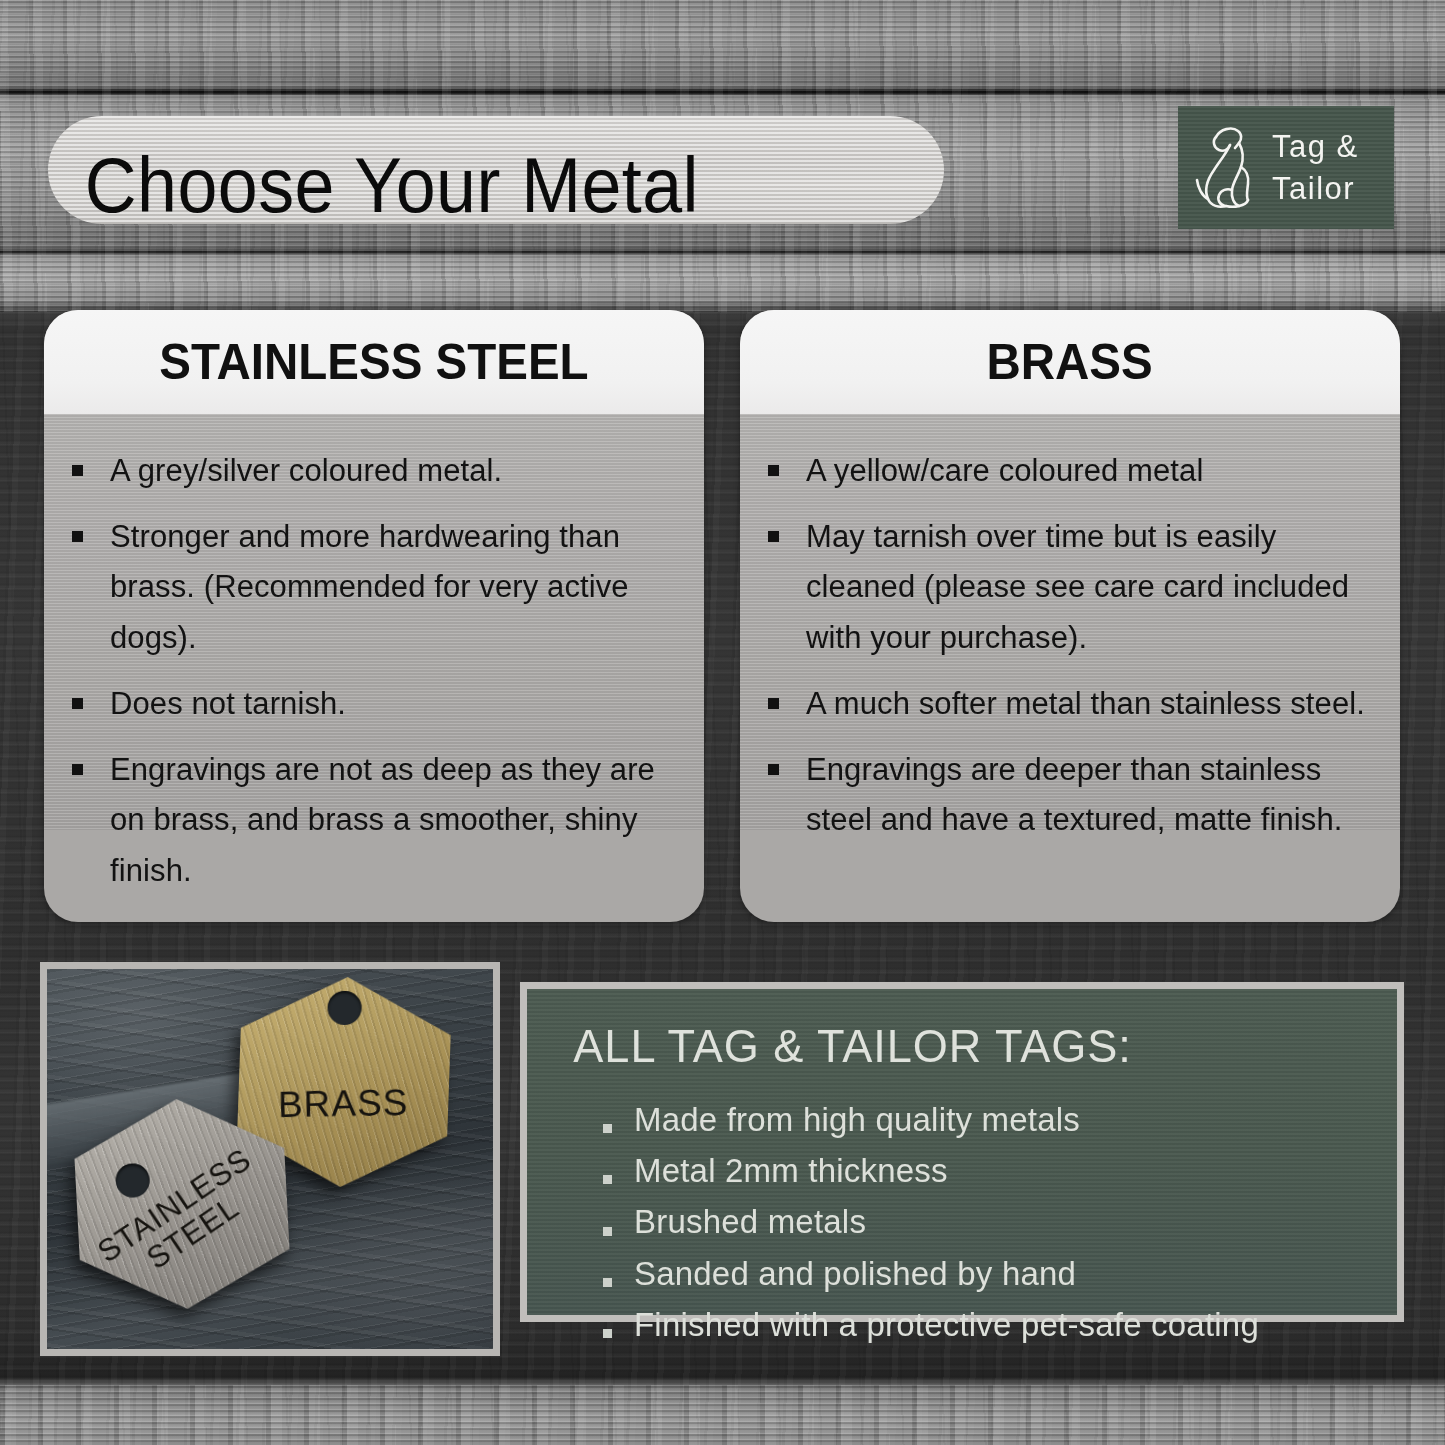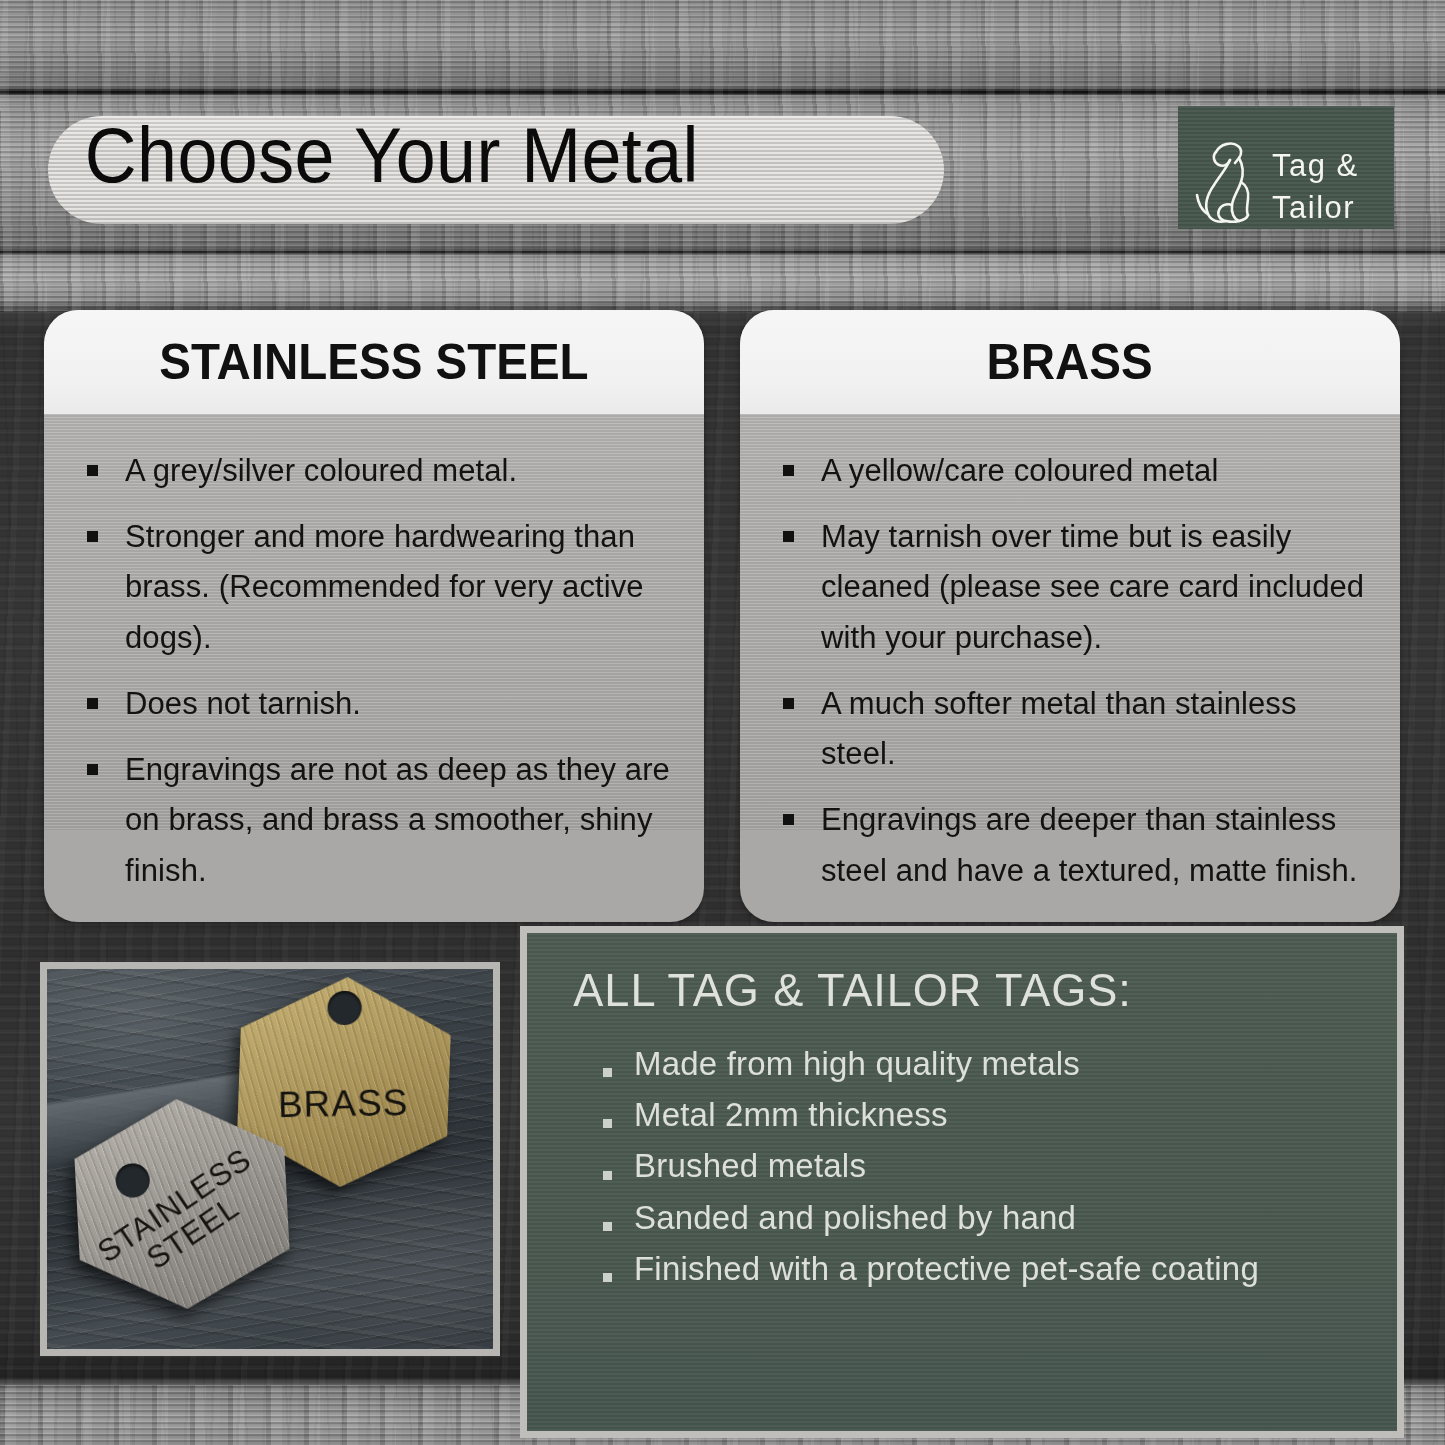--- a/index.html
+++ b/index.html
@@ -92,21 +92,21 @@
   #title-banner {
     position: absolute;
     left: 48px; top: 116px;
     width: 896px; height: 108px;
     border-radius: 54px;
     background:
       repeating-linear-gradient(to bottom,
         rgba(255,255,255,0.5) 0px, rgba(255,255,255,0.5) 2px,
         rgba(0,0,0,0.045) 2px, rgba(0,0,0,0.045) 4px),
       linear-gradient(to bottom, #d6d4d2 0%, #c9c7c4 46%, #d2d0cd 62%, #c4c2bf 100%);
-    display: flex; align-items: flex-start;
+    display: flex; align-items: flex-end;
     overflow: hidden;
   }
   #title-text {
     font-size: 78px;
     font-weight: 300;
     color: #0b0b0b;
     letter-spacing: 0.5px;
     padding-left: 40px;
     line-height: 1;
     transform: scaleX(0.92);
@@ -117,21 +117,21 @@
   
   #logo {
     position: absolute;
     left: 1178px; top: 106px;
     width: 216px; height: 123px;
     background:
       repeating-linear-gradient(to bottom,
         rgba(255,255,255,0.035) 0px, rgba(255,255,255,0.035) 2px,
         rgba(0,0,0,0.05) 2px, rgba(0,0,0,0.05) 4px),
       #46564c;
-    display: flex; align-items: flex-end;
+    display: flex; align-items: center;
     padding-left: 12px;
   }
   #logo-dog { width: 76px; height: 92px; flex: none; }
   #logo-words {
     margin-left: 6px;
     color: #f4f4f1;
     font-size: 31px;
     font-weight: 400;
     line-height: 1.35;
     letter-spacing: 1.5px;
@@ -158,21 +158,21 @@
   }
   .card-head-title {
     font-size: 50px;
     font-weight: 700;
     color: #111;
     letter-spacing: 0px;
     transform: scaleX(0.95);
   }
   .card-body {
     height: 416px;
-    padding: 32px 28px 0 43px;
+    padding: 32px 28px 0 28px;
     background:
       repeating-linear-gradient(to bottom,
         rgba(255,255,255,0.16) 0px, rgba(255,255,255,0.16) 1px,
         rgba(0,0,0,0.03) 1px, rgba(0,0,0,0.03) 3px),
       linear-gradient(to bottom, #b2b0ae 0%, #adabaa 30%, #a9a7a5 65%, #a3a1a0 100%);
   }
   ul.metal-list { list-style: none; }
   ul.metal-list li {
     display: flex;
     align-items: flex-start;
@@ -289,22 +289,22 @@
   }
   #tag-steel .tag-label {
     left: 8px; top: 88px; width: 196px;
     font-size: 31px;
     transform: rotate(-31deg);
   }
 
   
   #green-panel {
     position: absolute;
-    left: 520px; top: 926px;
-    width: 884px; height: 512px;
+    left: 520px; top: 982px;
+    width: 884px; height: 340px;
     background:
       repeating-linear-gradient(to bottom,
         rgba(255,255,255,0.03) 0px, rgba(255,255,255,0.03) 2px,
         rgba(0,0,0,0.045) 2px, rgba(0,0,0,0.045) 4px),
       linear-gradient(to bottom, #4c5b51 0%, #4a594f 50%, #475650 100%);
     border: 7px solid #c0bebb;
     padding: 30px 0 0 38px;
   }
   #green-title {
     font-size: 46px;

